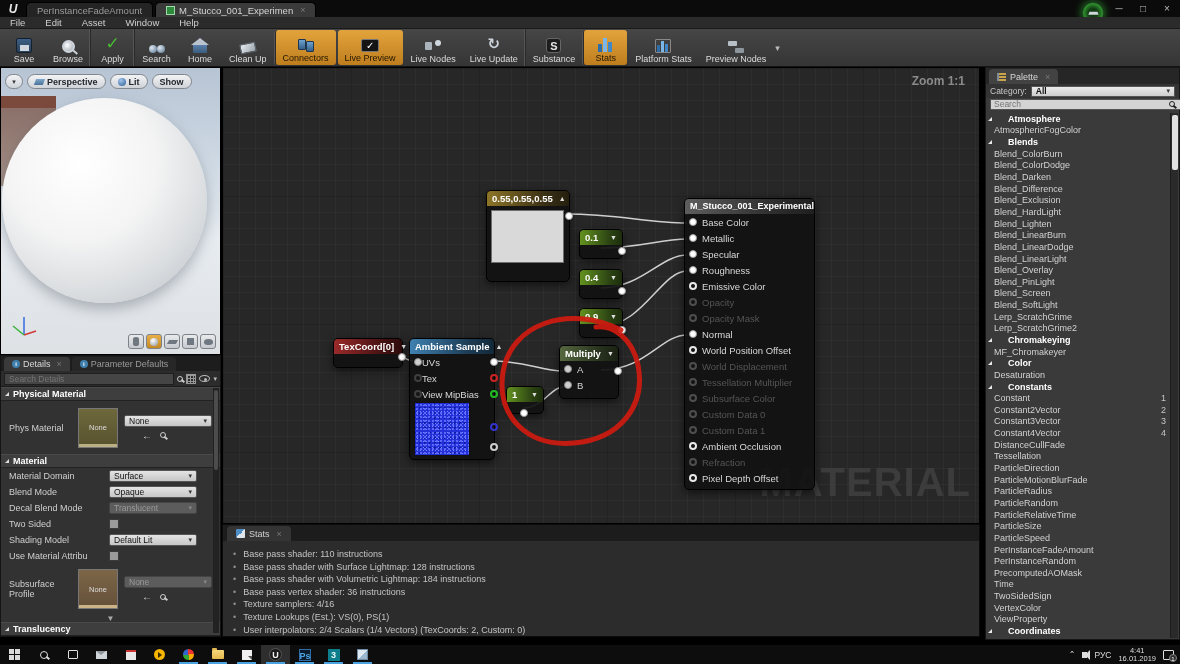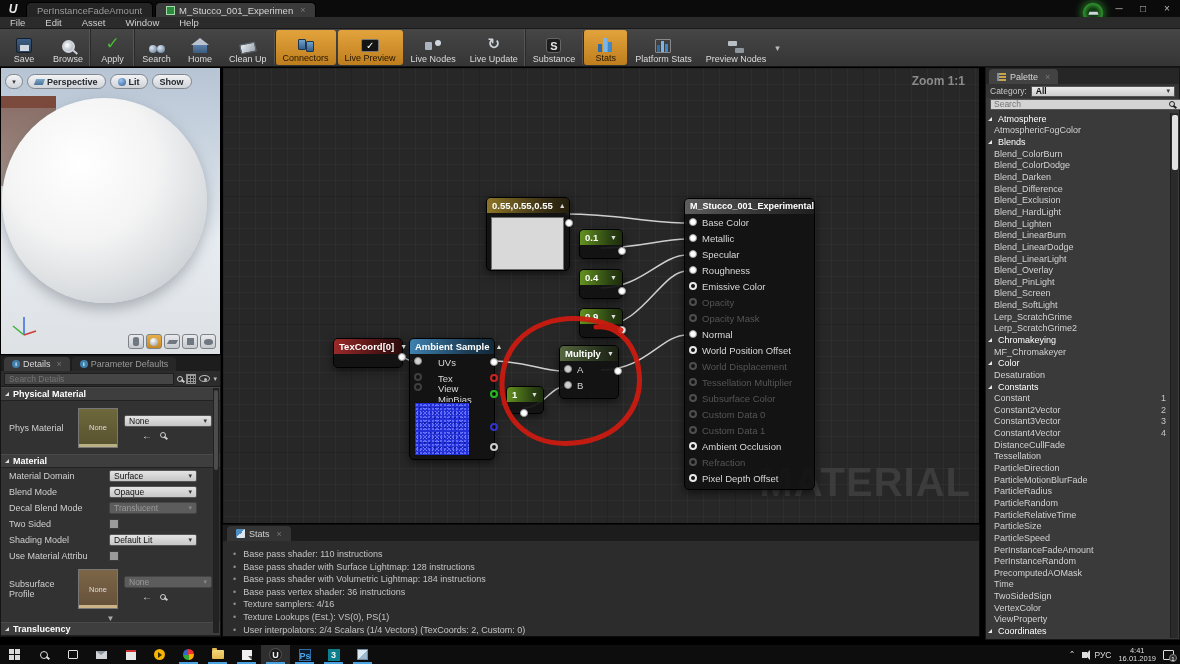--- a/index.html
+++ b/index.html
@@ -153,21 +153,21 @@
   .pin.out-gray { background:transparent; border:2px solid #ccc; }
   .pin.in-connected { background:#cfcfcf; border:1px solid #888; }
   .pin.in-empty { background:transparent; border:2px solid #3f3f3f; }
   .pin-row { display:flex; align-items:center; gap:5px; height:16px; padding:0 0 0 4px; }
   .pin-row .plab { white-space:nowrap; }
   .pin-row .plab.disabled { color:#555; }
   #node-main .pin-row { height:16px; }
   .swatch { margin:4px; width:73px; height:53px; background:#d9d9d9; border:1px solid #6e6e6e; }
   .outpin-abs { position:absolute; }
   .ts-row { display:flex; align-items:center; justify-content:space-between; height:16px; padding:0 4px; }
-  .ts-left { display:flex; align-items:flex-start; gap:16px; }
+  .ts-left { display:flex; align-items:center; gap:0; }
   .tex-preview { position:absolute; left:4px; top:63px; width:56px; height:54px; border:1px solid #111;
     background:#2430d8;
     background-image:radial-gradient(#5a68ff 1px,transparent 1px),radial-gradient(#101ba0 1px,transparent 1px),radial-gradient(#7c86ff .5px,transparent 1px);
     background-size:4px 4px,5px 5px,3px 3px; background-position:0 0,2px 2px,1px 1px; }
 
   
   #stats-panel { position:absolute; left:222px; top:524px; width:758px; height:113px; background:#2c2c2c; border:1px solid #0c0c0c; }
   #stats-tabrow { height:16px; background:#1c1c1c; display:flex; align-items:flex-end; padding-left:4px; }
   .stats-tab { height:15px; background:#343434; border-radius:4px 4px 0 0; display:flex; align-items:center; gap:4px; padding:0 9px; color:#cfcfcf; font-size:9px; }
   .stats-tab-icon { width:9px; height:9px; background:linear-gradient(135deg,#4f8fc7 50%,#dfe6ec 50%); border-radius:1px; }
@@ -182,21 +182,21 @@
   .pal-tab-icon { width:9px; height:8px; background-image:linear-gradient(#c8a44a 2px,transparent 2px); background-size:9px 3px; border-left:2px solid #7f8archive9a; border-left:2px solid #7f899a; }
   #palette-cat { height:14px; display:flex; align-items:center; gap:4px; padding:0 4px; background:#333; }
   #palette-cat .clabel { color:#c9c9c9; font-size:8.5px; flex:none; }
   .cat-select { flex:1; height:11px; background:linear-gradient(#ececec,#cdcdcd); border:1px solid #555; color:#111; font-size:8.5px; font-weight:bold; display:flex; align-items:center; justify-content:space-between; padding:0 4px; }
   #palette-search { height:13px; display:flex; align-items:center; padding:0 4px 1px 4px; }
   #palette-search input { flex:1; height:11px; background:#d4d4d4; border:1px solid #555; color:#555; font-size:8.5px; padding:0 3px; font-family:inherit; }
   #palette-search .mag { border-color:#222; margin-left:-12px; }
   #palette-search .mag::after { background:#222; }
   #pal-list { position:absolute; left:0; top:45px; width:186px; height:525px; overflow:hidden; }
   .prow { display:flex; align-items:center; height:11.65px; font-size:9px; color:#d2d2d2; padding-left:8px; position:relative; }
-  .prow.hdr { color:#fff; font-weight:normal; padding-left:12px;text-align:center; }
+  .prow.hdr { color:#fff; font-weight:bold; padding-left:22px;text-align:center; }
   .prow.hdr .tri { position:absolute; left:2px; top:4px; width:0; height:0; border-left:4px solid transparent; border-bottom:4px solid #e8e8e8; }
   .prow .pbadge { margin-left:auto; padding-right:6px; color:#c6c6c6; }
   #pal-scroll { position:absolute; right:1px; top:45px; width:8px; height:525px; background:#2a2a2a; border-left:1px solid #1c1c1c; }
   #pal-scroll .thumbbar { position:absolute; left:1px; top:2px; width:6px; height:55px; background:#e0e0e0; border-radius:2px; }
 
   
   #taskbar { position:absolute; left:0; top:645px; width:1180px; height:19px; background:#0d0d0d; display:flex; align-items:center; }
   .tb-item { width:29px; height:19px; display:flex; align-items:center; justify-content:center; position:relative; }
   .tb-item.running::after { content:""; position:absolute; bottom:0; left:5px; width:19px; height:2px; background:#4aa3e0; }
   .tb-item.active { background:#2e2e2e; }
@@ -522,21 +522,21 @@
       <path d="M343,146 C395,146 425,155 464,155" stroke="#cfcfcf" stroke-width="1.5" fill="none"></path>
       <path d="M378,180 C415,180 438,171 464,171" stroke="#cfcfcf" stroke-width="1.5" fill="none"></path>
       <path d="M378,220 C418,220 438,187 464,187" stroke="#cfcfcf" stroke-width="1.5" fill="none"></path>
       <path d="M378,258 C420,258 438,203 464,203" stroke="#cfcfcf" stroke-width="1.5" fill="none"></path>
       <path d="M174,288 C181,288 184,293 190,293" stroke="#cfcfcf" stroke-width="1.5" fill="none"></path>
       <path d="M268,293 C305,293 318,303 340,303" stroke="#cfcfcf" stroke-width="1.5" fill="none"></path>
       <path d="M300,340 C320,340 328,319 340,319" stroke="#cfcfcf" stroke-width="1.5" fill="none"></path>
       <path d="M378,302 C423,302 438,267 464,267" stroke="#cfcfcf" stroke-width="1.5" fill="none"></path>
     </svg>
 
-    <div class="node" style="left:263px;top:129px;width:84px;height:74px">
+    <div class="node" style="left:263px;top:122px;width:84px;height:92px">
       <div class="nhead nh-gold">
           <span>0.55,0.55,0.55</span>
           <span class="coll">▲</span>
         </div>
       <div class="swatch"></div>
       <span class="pin filled outpin-abs" style="right:-4px;top:21px"></span>
     </div>
 
     <div class="node" style="left:356px;top:161px;width:44px;height:30px">
       <div class="nhead nh-green">

